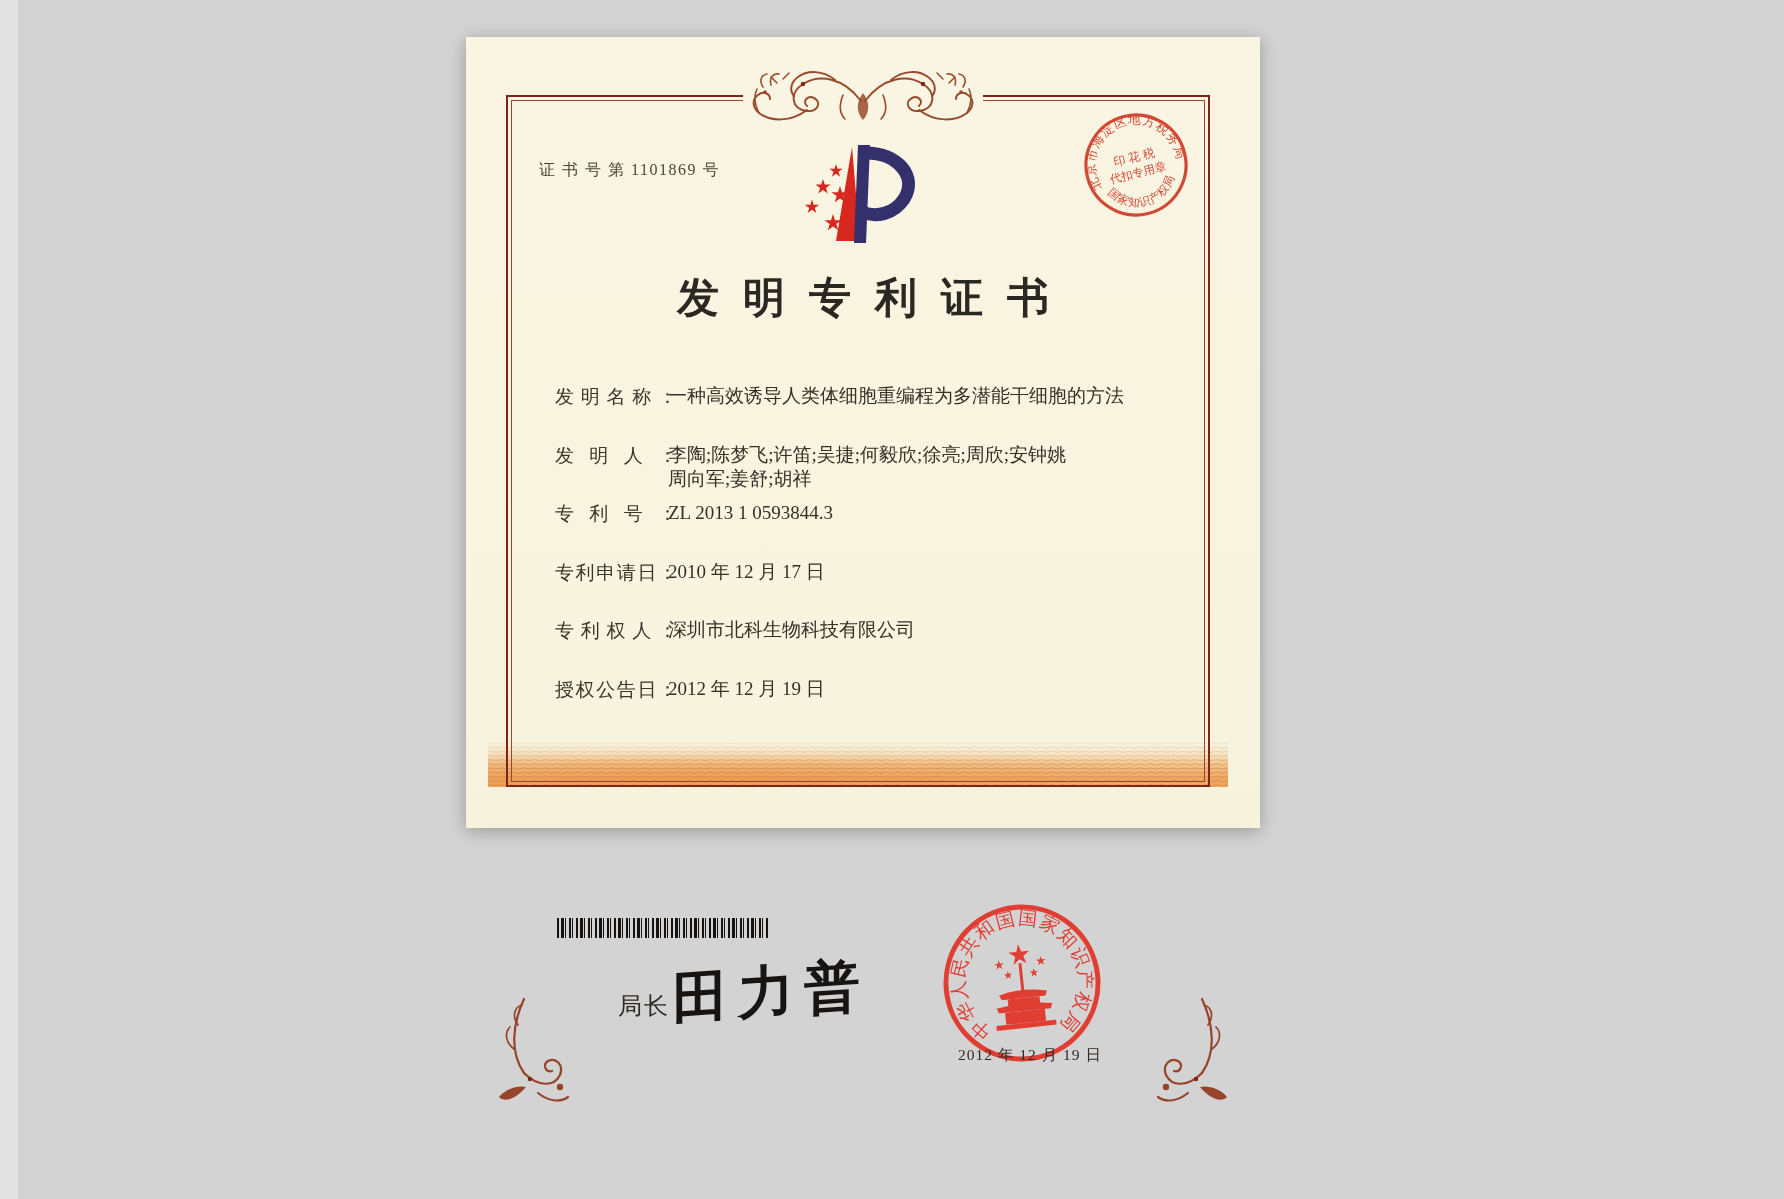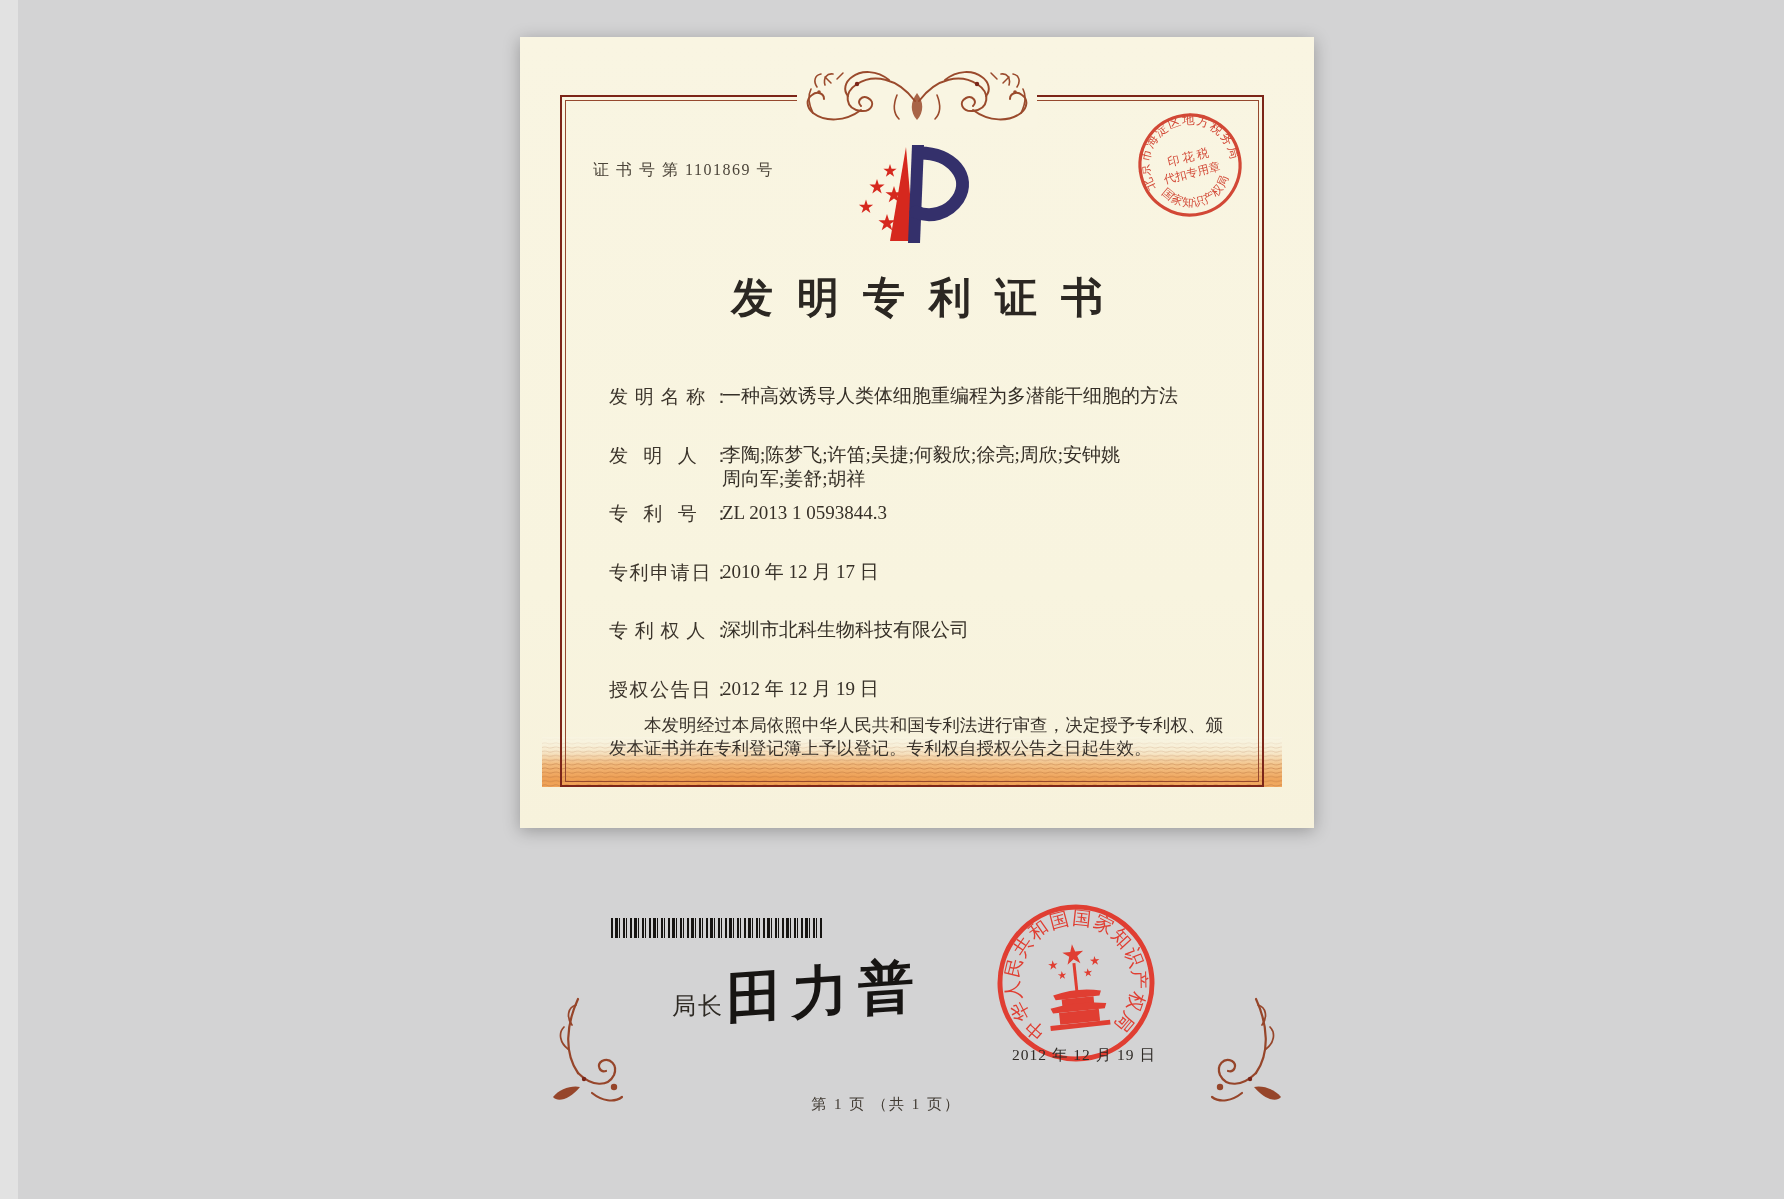--- a/index.html
+++ b/index.html
@@ -4,21 +4,21 @@
 <style>
   * { margin:0; padding:0; box-sizing:border-box; }
   html,body { width:1784px; height:1199px; overflow:hidden; }
   body {
     position:relative;
     background:#d3d3d4;
     font-family:"Liberation Serif","DejaVu Serif",serif;
   }
   .backdrop-strip { position:absolute; left:0; top:0; width:18px; height:1199px; background:#e2e2e2; }
   .page {
-    position:absolute; left:520px; top:37px; width:794px; height:791px;
+    position:absolute; left:466px; top:37px; width:794px; height:791px;
     background:linear-gradient(180deg,#f9f5e2 0%, #f8f4df 70%, #f7f2dc 100%);
     box-shadow:0 3px 16px rgba(0,0,0,.28);
   }
   
   .waves { position:absolute; left:22px; right:32px; top:700px; bottom:41px;
     background:
       radial-gradient(ellipse at 28% 82%, rgba(235,140,58,0.40), rgba(235,140,58,0) 62%),
       linear-gradient(180deg, rgba(243,196,138,0) 0%, rgba(243,193,130,0.32) 28%,
         rgba(241,174,100,0.68) 56%, rgba(238,158,80,0.9) 84%, rgba(240,164,88,0.94) 100%);
   }
@@ -179,21 +179,20 @@
   <div class="field" style="top:581px">
     <span class="f-label">专利权人：</span>
     <span class="f-value">深圳市北科生物科技有限公司</span>
   </div>
   <div class="field" style="top:640px">
     <span class="f-label">授权公告日：</span>
     <span class="f-value">2012 年 12 月 19 日</span>
   </div>
 
   <div class="paras">
-    <p>本发明经过本局依照中华人民共和国专利法进行审查，决定授予专利权、颁发本证书并在专利登记簿上予以登记。专利权自授权公告之日起生效。</p>
   </div>
 
   <div class="barcode"></div>
 
   <div class="director-label">局长</div>
   <div class="signature">田力普</div>
 
   <svg class="seal" viewBox="0 0 164 164">
     <defs>
       <path id="sealArc" d="M47.5,126 A57,57 0 1 1 116.5,126"></path>
@@ -211,15 +210,14 @@
       <rect x="80.5" y="62" width="3" height="30"></rect>
       <path d="M58,92 Q82,86 106,92 L104,97 L60,97 Z"></path>
       <rect x="66" y="97" width="32" height="8"></rect>
       <path d="M54,105 Q82,100 110,105 L108,110 L56,110 Z"></path>
       <rect x="62" y="110" width="40" height="12"></rect>
       <rect x="52" y="122" width="60" height="5"></rect>
     </g>
   </svg>
   <div class="seal-date">2012 年 12 月 19 日</div>
 
-  <div class="footer">第 1 页 （共 1 页）</div>
 
 </div>
 
 </body></html>

